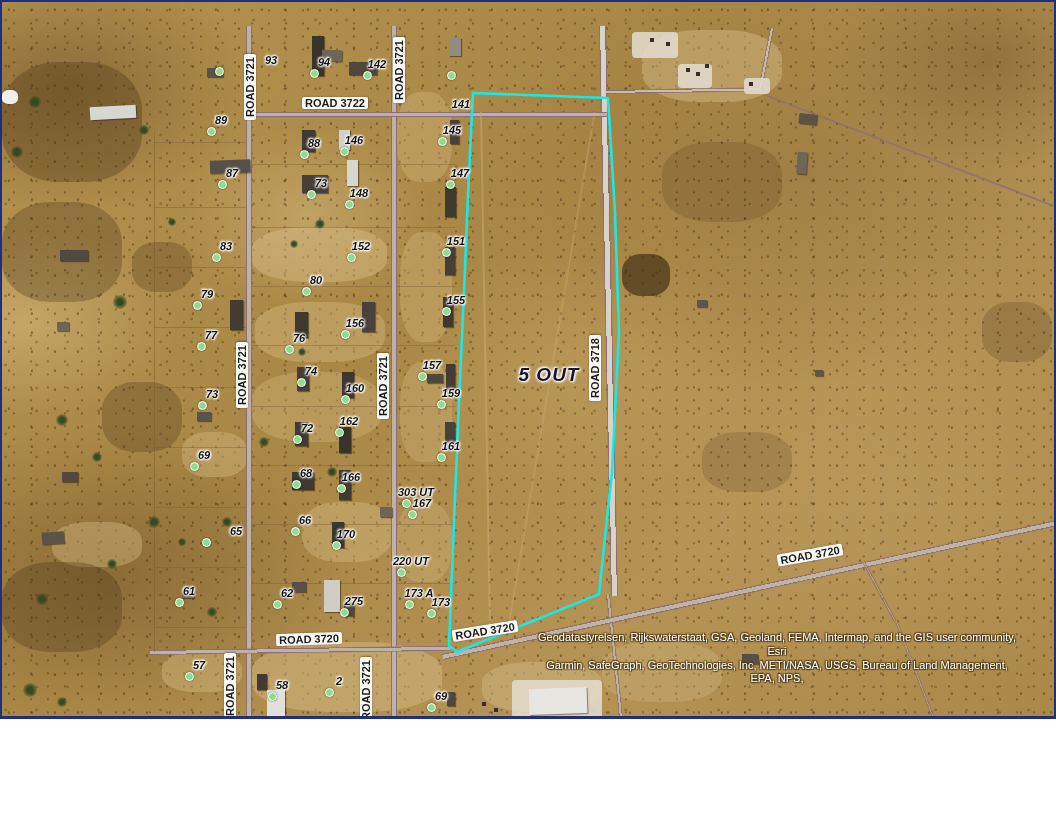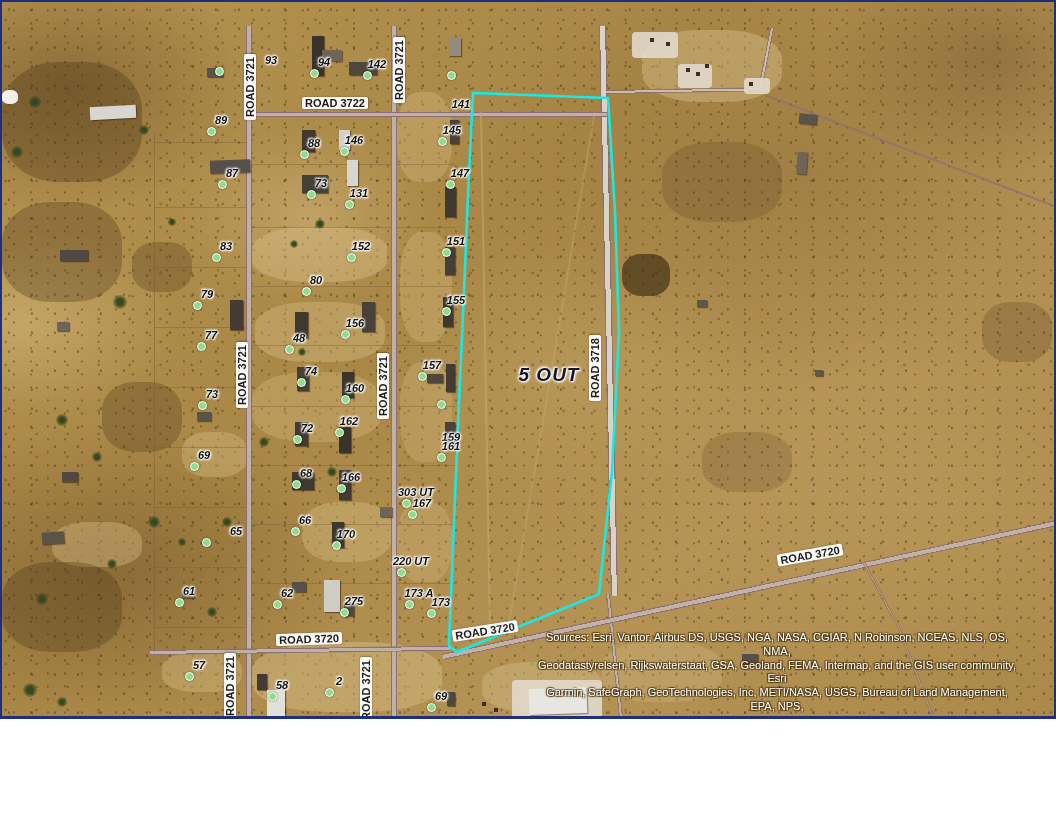--- a/index.html
+++ b/index.html
@@ -231,49 +231,49 @@
         <div class="parcel-label" style="left: 312px; top: 141px;">88</div>
         <div class="dot" style="left: 298px; top: 148px; width: 7px; height: 7px; border-radius: 50%; background: rgb(143, 220, 143); border: 1.5px solid rgb(255, 255, 255); box-shadow: rgba(0, 0, 0, 0.5) 0px 0px 2px;"></div>
         <div class="parcel-label" style="left: 352px; top: 138px;">146</div>
         <div class="dot" style="left: 338px; top: 145px; width: 7px; height: 7px; border-radius: 50%; background: rgb(143, 220, 143); border: 1.5px solid rgb(255, 255, 255); box-shadow: rgba(0, 0, 0, 0.5) 0px 0px 2px;"></div>
         <div class="parcel-label" style="left: 450px; top: 128px;">145</div>
         <div class="dot" style="left: 436px; top: 135px; width: 7px; height: 7px; border-radius: 50%; background: rgb(143, 220, 143); border: 1.5px solid rgb(255, 255, 255); box-shadow: rgba(0, 0, 0, 0.5) 0px 0px 2px;"></div>
         <div class="parcel-label" style="left: 230px; top: 171px;">87</div>
         <div class="dot" style="left: 216px; top: 178px; width: 7px; height: 7px; border-radius: 50%; background: rgb(143, 220, 143); border: 1.5px solid rgb(255, 255, 255); box-shadow: rgba(0, 0, 0, 0.5) 0px 0px 2px;"></div>
         <div class="parcel-label" style="left: 319px; top: 181px;">73</div>
         <div class="dot" style="left: 305px; top: 188px; width: 7px; height: 7px; border-radius: 50%; background: rgb(143, 220, 143); border: 1.5px solid rgb(255, 255, 255); box-shadow: rgba(0, 0, 0, 0.5) 0px 0px 2px;"></div>
-        <div class="parcel-label" style="left: 357px; top: 191px;">131</div>
+        <div class="parcel-label" style="left: 357px; top: 191px;">148</div>
         <div class="dot" style="left: 343px; top: 198px; width: 7px; height: 7px; border-radius: 50%; background: rgb(143, 220, 143); border: 1.5px solid rgb(255, 255, 255); box-shadow: rgba(0, 0, 0, 0.5) 0px 0px 2px;"></div>
         <div class="parcel-label" style="left: 458px; top: 171px;">147</div>
         <div class="dot" style="left: 444px; top: 178px; width: 7px; height: 7px; border-radius: 50%; background: rgb(143, 220, 143); border: 1.5px solid rgb(255, 255, 255); box-shadow: rgba(0, 0, 0, 0.5) 0px 0px 2px;"></div>
         <div class="parcel-label" style="left: 224px; top: 244px;">83</div>
         <div class="dot" style="left: 210px; top: 251px; width: 7px; height: 7px; border-radius: 50%; background: rgb(143, 220, 143); border: 1.5px solid rgb(255, 255, 255); box-shadow: rgba(0, 0, 0, 0.5) 0px 0px 2px;"></div>
         <div class="parcel-label" style="left: 359px; top: 244px;">152</div>
         <div class="dot" style="left: 345px; top: 251px; width: 7px; height: 7px; border-radius: 50%; background: rgb(143, 220, 143); border: 1.5px solid rgb(255, 255, 255); box-shadow: rgba(0, 0, 0, 0.5) 0px 0px 2px;"></div>
         <div class="parcel-label" style="left: 454px; top: 239px;">151</div>
         <div class="dot" style="left: 440px; top: 246px; width: 7px; height: 7px; border-radius: 50%; background: rgb(143, 220, 143); border: 1.5px solid rgb(255, 255, 255); box-shadow: rgba(0, 0, 0, 0.5) 0px 0px 2px;"></div>
         <div class="parcel-label" style="left: 314px; top: 278px;">80</div>
         <div class="dot" style="left: 300px; top: 285px; width: 7px; height: 7px; border-radius: 50%; background: rgb(143, 220, 143); border: 1.5px solid rgb(255, 255, 255); box-shadow: rgba(0, 0, 0, 0.5) 0px 0px 2px;"></div>
         <div class="parcel-label" style="left: 205px; top: 292px;">79</div>
         <div class="dot" style="left: 191px; top: 299px; width: 7px; height: 7px; border-radius: 50%; background: rgb(143, 220, 143); border: 1.5px solid rgb(255, 255, 255); box-shadow: rgba(0, 0, 0, 0.5) 0px 0px 2px;"></div>
         <div class="parcel-label" style="left: 209px; top: 333px;">77</div>
         <div class="dot" style="left: 195px; top: 340px; width: 7px; height: 7px; border-radius: 50%; background: rgb(143, 220, 143); border: 1.5px solid rgb(255, 255, 255); box-shadow: rgba(0, 0, 0, 0.5) 0px 0px 2px;"></div>
-        <div class="parcel-label" style="left: 297px; top: 336px;">48</div>
+        <div class="parcel-label" style="left: 297px; top: 336px;">76</div>
         <div class="dot" style="left: 283px; top: 343px; width: 7px; height: 7px; border-radius: 50%; background: rgb(143, 220, 143); border: 1.5px solid rgb(255, 255, 255); box-shadow: rgba(0, 0, 0, 0.5) 0px 0px 2px;"></div>
         <div class="parcel-label" style="left: 353px; top: 321px;">156</div>
         <div class="dot" style="left: 339px; top: 328px; width: 7px; height: 7px; border-radius: 50%; background: rgb(143, 220, 143); border: 1.5px solid rgb(255, 255, 255); box-shadow: rgba(0, 0, 0, 0.5) 0px 0px 2px;"></div>
         <div class="parcel-label" style="left: 454px; top: 298px;">155</div>
         <div class="dot" style="left: 440px; top: 305px; width: 7px; height: 7px; border-radius: 50%; background: rgb(143, 220, 143); border: 1.5px solid rgb(255, 255, 255); box-shadow: rgba(0, 0, 0, 0.5) 0px 0px 2px;"></div>
         <div class="parcel-label" style="left: 309px; top: 369px;">74</div>
         <div class="dot" style="left: 295px; top: 376px; width: 7px; height: 7px; border-radius: 50%; background: rgb(143, 220, 143); border: 1.5px solid rgb(255, 255, 255); box-shadow: rgba(0, 0, 0, 0.5) 0px 0px 2px;"></div>
         <div class="parcel-label" style="left: 353px; top: 386px;">160</div>
         <div class="dot" style="left: 339px; top: 393px; width: 7px; height: 7px; border-radius: 50%; background: rgb(143, 220, 143); border: 1.5px solid rgb(255, 255, 255); box-shadow: rgba(0, 0, 0, 0.5) 0px 0px 2px;"></div>
         <div class="parcel-label" style="left: 430px; top: 363px;">157</div>
         <div class="dot" style="left: 416px; top: 370px; width: 7px; height: 7px; border-radius: 50%; background: rgb(143, 220, 143); border: 1.5px solid rgb(255, 255, 255); box-shadow: rgba(0, 0, 0, 0.5) 0px 0px 2px;"></div>
-        <div class="parcel-label" style="left: 449px; top: 391px; margin-top: 44px;">159</div>
+        <div class="parcel-label" style="left: 449px; top: 391px;">159</div>
         <div class="dot" style="left: 435px; top: 398px; width: 7px; height: 7px; border-radius: 50%; background: rgb(143, 220, 143); border: 1.5px solid rgb(255, 255, 255); box-shadow: rgba(0, 0, 0, 0.5) 0px 0px 2px;"></div>
         <div class="parcel-label" style="left: 210px; top: 392px;">73</div>
         <div class="dot" style="left: 196px; top: 399px; width: 7px; height: 7px; border-radius: 50%; background: rgb(143, 220, 143); border: 1.5px solid rgb(255, 255, 255); box-shadow: rgba(0, 0, 0, 0.5) 0px 0px 2px;"></div>
         <div class="parcel-label" style="left: 347px; top: 419px;">162</div>
         <div class="dot" style="left: 333px; top: 426px; width: 7px; height: 7px; border-radius: 50%; background: rgb(143, 220, 143); border: 1.5px solid rgb(255, 255, 255); box-shadow: rgba(0, 0, 0, 0.5) 0px 0px 2px;"></div>
         <div class="parcel-label" style="left: 305px; top: 426px;">72</div>
         <div class="dot" style="left: 291px; top: 433px; width: 7px; height: 7px; border-radius: 50%; background: rgb(143, 220, 143); border: 1.5px solid rgb(255, 255, 255); box-shadow: rgba(0, 0, 0, 0.5) 0px 0px 2px;"></div>
         <div class="parcel-label" style="left: 449px; top: 444px;">161</div>
         <div class="dot" style="left: 435px; top: 451px; width: 7px; height: 7px; border-radius: 50%; background: rgb(143, 220, 143); border: 1.5px solid rgb(255, 255, 255); box-shadow: rgba(0, 0, 0, 0.5) 0px 0px 2px;"></div>
         <div class="parcel-label" style="left: 202px; top: 453px;">69</div>
@@ -310,21 +310,20 @@
         <div class="dot" style="left: 266px; top: 690px; width: 7px; height: 7px; border-radius: 50%; background: rgb(143, 220, 143); border: 1.5px solid rgb(255, 255, 255); box-shadow: rgba(0, 0, 0, 0.5) 0px 0px 2px;"></div>
         <div class="parcel-label" style="left: 337px; top: 679px;">2</div>
         <div class="dot" style="left: 323px; top: 686px; width: 7px; height: 7px; border-radius: 50%; background: rgb(143, 220, 143); border: 1.5px solid rgb(255, 255, 255); box-shadow: rgba(0, 0, 0, 0.5) 0px 0px 2px;"></div>
         <div class="parcel-label" style="left: 439px; top: 694px;">69</div>
         <div class="dot" style="left: 425px; top: 701px; width: 7px; height: 7px; border-radius: 50%; background: rgb(143, 220, 143); border: 1.5px solid rgb(255, 255, 255); box-shadow: rgba(0, 0, 0, 0.5) 0px 0px 2px;"></div>
       </div>
 
     <div class="big-tag" id="big-tag" style="left: 547px; top: 373px;">5 OUT</div>
 
     <div class="attr">
-      <div>Sources: Esri, Vantor, Airbus DS, USGS, NGA, NASA, CGIAR, N Robinson, NCEAS, NLS, OS, NMA,</div>
       <div>Geodatastyrelsen, Rijkswaterstaat, GSA, Geoland, FEMA, Intermap, and the GIS user community, Esri</div>
       <div>Garmin, SafeGraph, GeoTechnologies, Inc, METI/NASA, USGS, Bureau of Land Management, EPA, NPS,</div>
 
     </div>
   </div>
 
   <div class="thin-line" style="top:722px;"></div>
 
   <div class="footer">
 

